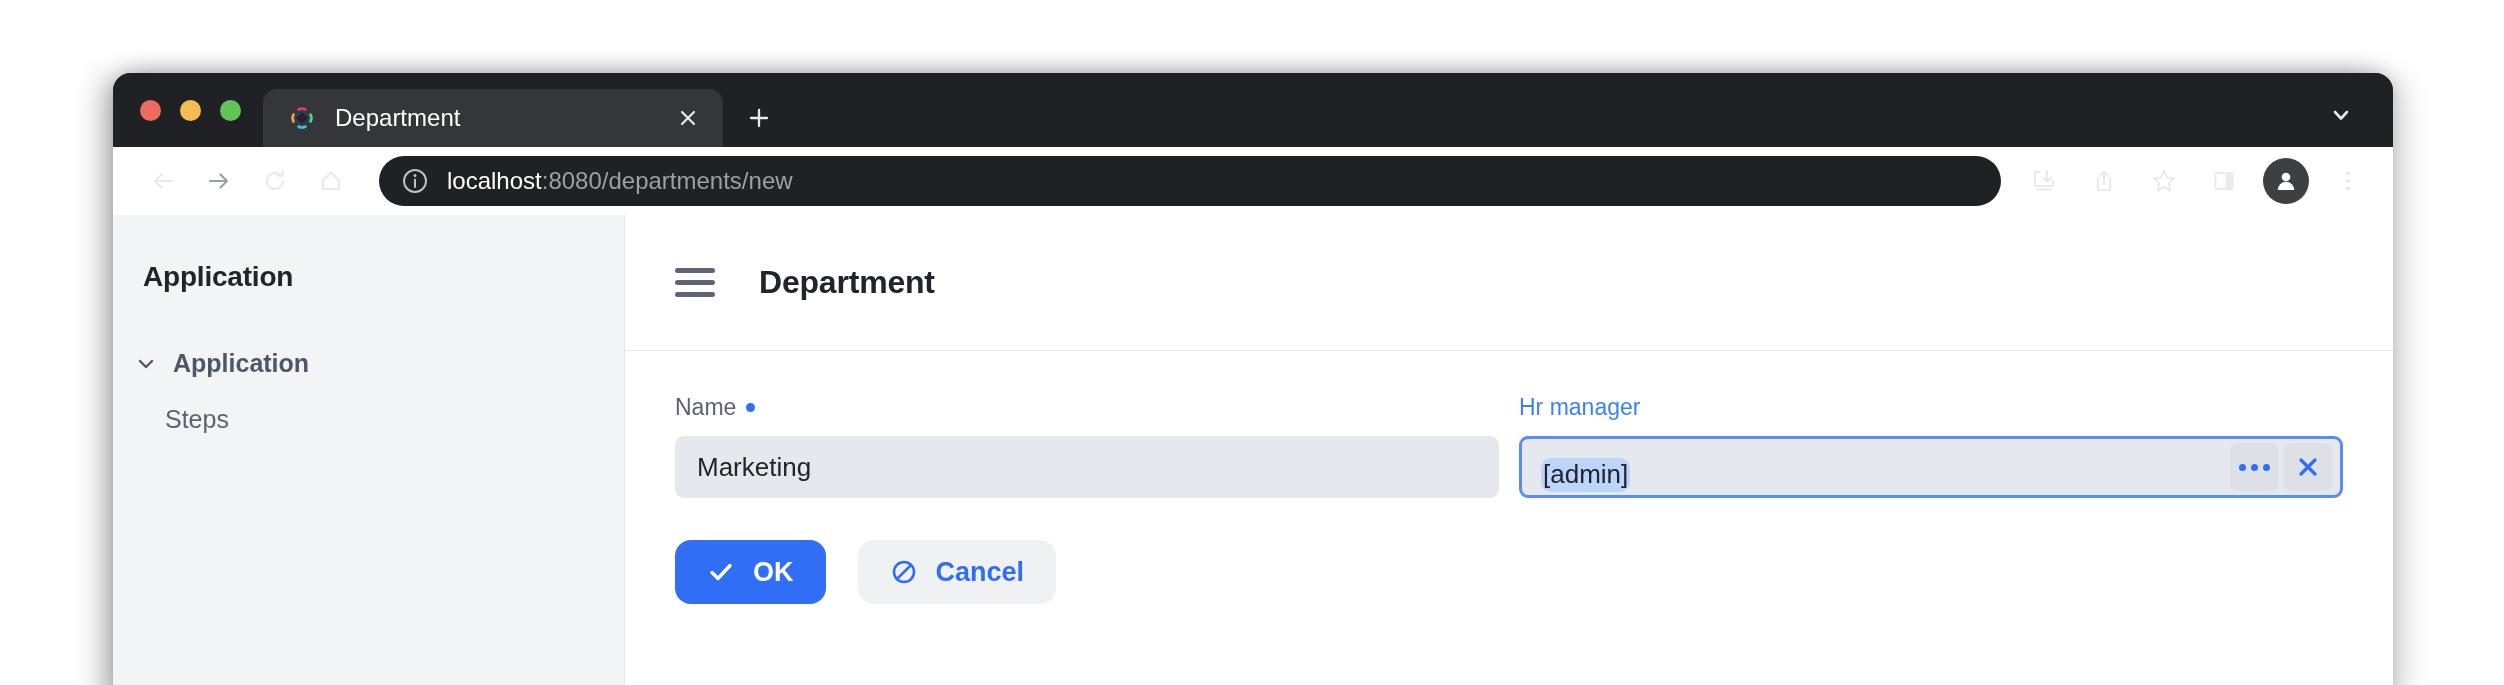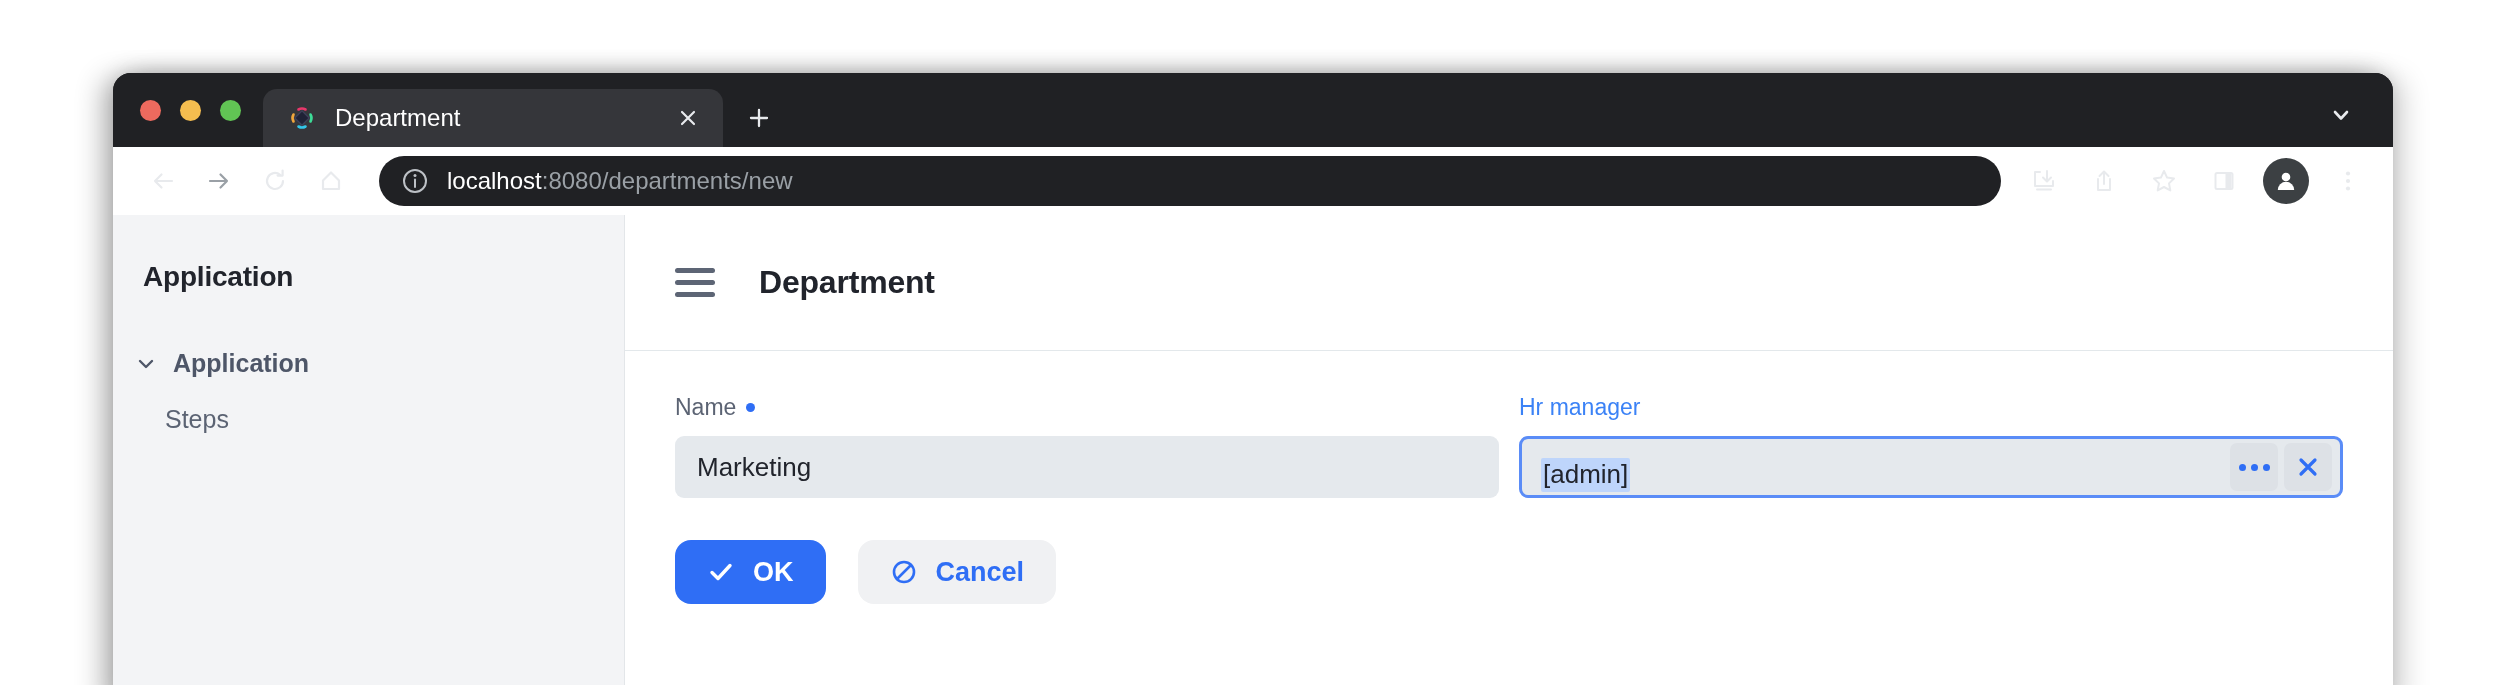--- a/index.html
+++ b/index.html
@@ -262,21 +262,21 @@
   }
   .text-input.focused {
     border: 3px solid #5a8cf7;
     background: #e5e9ed;
     padding: 0 8px 0 19px;
     justify-content: space-between;
   }
   .input-value-selected {
     background: #bed5fb;
     padding: 2px 2px;
-    border-radius: 2px;
+    border-radius: 10px;
     line-height: 1.15;
     margin-top: 16px;
   }
   .input-actions { display: flex; align-items: center; gap: 6px; }
   .input-btn {
     width: 48px; height: 48px;
     background: #dde1e6;
     border-radius: 7px;
     display: flex; align-items: center; justify-content: center;
     color: #2f6ef5;

